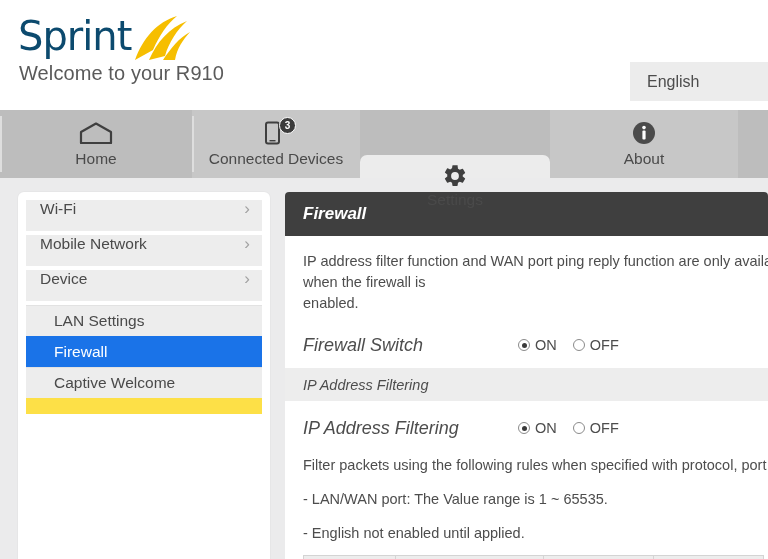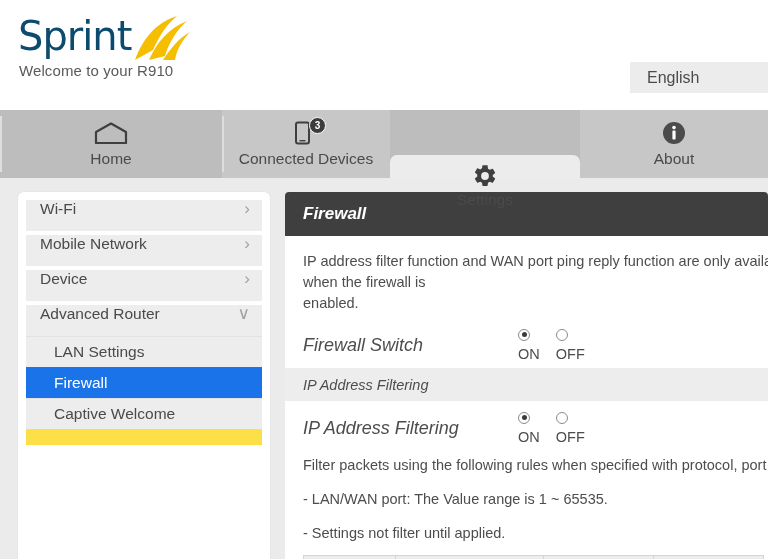--- a/index.html
+++ b/index.html
@@ -39,30 +39,30 @@
     line-height: 44px;
   }
   .logo-wing {
     margin-left: 2px;
     margin-top: 2px;
   }
   .welcome {
     position: absolute;
     left: 19px;
     top: 62px;
-    font-size: 15px;
+    font-size: 20px;
     color: #5a5a5a;
     letter-spacing: 0.1px;
   }
   .lang-select {
     position: absolute;
     right: 0px;
     top: 62px;
     width: 138px;
-    height: 31px;
+    height: 39px;
     background: #ececec;
     border: none;
     display: flex;
     align-items: center;
     padding-left: 17px;
     box-sizing: border-box;
     font-size: 16px;
     color: #4c4c4c;
   }
 
@@ -86,21 +86,21 @@
   }
   .tab.sep::before {
     content: "";
     position: absolute;
     left: 0;
     top: 6px;
     bottom: 6px;
     width: 2px;
     background: #dedede;
   }
-  .tab-home { width: 222px; }
+  .tab-home { width: 192px; }
   .tab-devices { width: 168px; }
   .tab-settings { width: 190px; }
   .tab-about { width: 188px; }
   .tab.active {
     background: #ececec;
     border-top-left-radius: 7px;
     border-top-right-radius: 7px;
     padding-top: 8px;
     margin-top: 45px;
   }
@@ -254,24 +254,23 @@
     color: #4d4d4d;
     margin-top: 6px;
   }
   .radio-group {
     display: flex;
     align-items: center;
     gap: 16px;
   }
   .radio-opt {
     display: flex;
-    align-items: flex-start;
+    align-items: center;
     gap: 5px;
     cursor: pointer;
-    flex-direction: column;
   }
   .radio {
     width: 12px;
     height: 12px;
     border-radius: 50%;
     border: 1px solid #8b8b8b;
     background: #fff;
     display: inline-block;
     position: relative;
     box-sizing: border-box;
@@ -394,24 +393,20 @@
     <div class="side-item">
       <span>Mobile Network</span>
       <span class="chev">›</span>
     </div>
 
     <div class="side-item">
       <span>Device</span>
       <span class="chev">›</span>
     </div>
 
-    <div class="side-item expanded">
-      <span>Advanced Router</span>
-      <span class="chev">∨</span>
-    </div>
 
     <div class="subgroup">
       <div class="sub-item">
         <span>LAN Settings</span>
       </div>
       <div class="sub-item selected">
         <span>Firewall</span>
       </div>
       <div class="sub-item">
         <span>Captive Welcome</span>
@@ -459,21 +454,21 @@
           </span>
         </span>
       </div>
 
       <div class="gap-xs"></div>
 
       <div class="note">Filter packets using the following rules when specified with protocol, port and IP address.</div>
       <div class="gap-sm"></div>
       <div class="note">- LAN/WAN port: The Value range is 1 ~ 65535.</div>
       <div class="gap-sm"></div>
-      <div class="note">- Settings not filter until applied.</div>
+      <div class="note">- English not enabled until applied.</div>
 
       <table class="rules-table">
         <thead>
           <tr>
             <th style="width:92px">Name</th>
             <th style="width:148px">WAN IP Address</th>
             <th style="width:110px">WAN Port</th>
             <th style="width:110px">Protocol</th>
           </tr>
         </thead>

